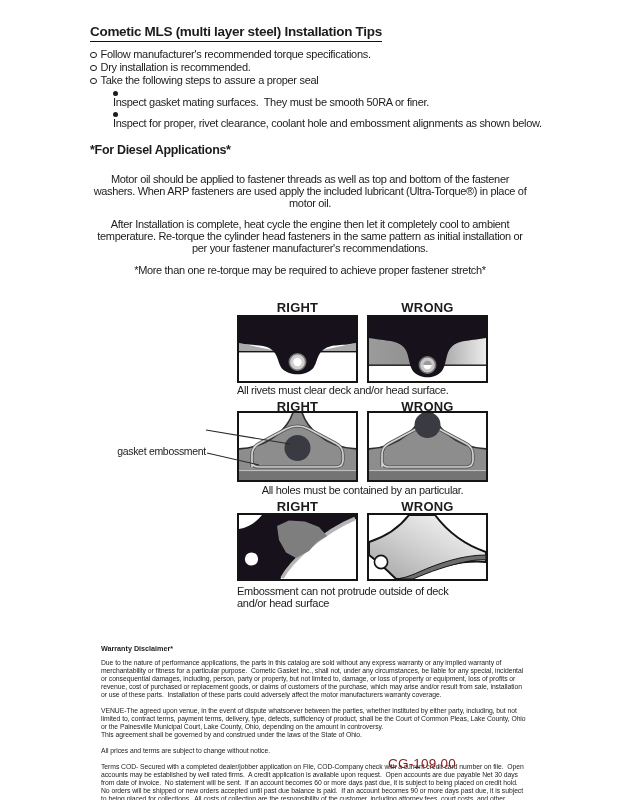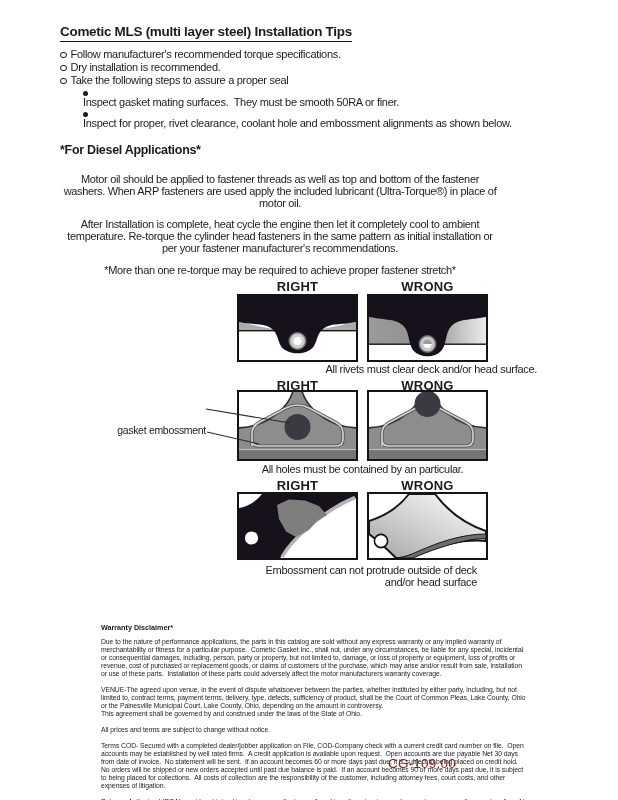--- a/index.html
+++ b/index.html
@@ -1,40 +1,40 @@
 <!DOCTYPE html>
 <html><head>
 <meta charset="utf-8">
 <style>
   html,body{margin:0;padding:0;background:#ffffff;}
   body{font-family:"Liberation Sans","DejaVu Sans",sans-serif;color:#1c1c1c;}
   .page{position:relative;width:618px;height:800px;background:#fff;overflow:hidden;}
-  .main-text{padding:22px 45px 0 60px;}
+  .main-text{padding:22px 45px 0 90px;}
   .title{display:inline-block;font-size:13.5px;font-weight:bold;letter-spacing:-0.3px;
          border-bottom:1.6px solid #111;padding-bottom:2px;margin:0;white-space:pre-wrap;}
   ul.tips{list-style:none;margin:6px 0 0 0;padding:0;}
   ul.tips li{display:flex;align-items:flex-start;font-size:11px;letter-spacing:-0.3px;
              line-height:13px;white-space:pre-wrap;}
   ul.tips li.sub{margin-left:23px;flex-direction:column;}
   .b-circle{flex:0 0 auto;width:4.5px;height:4.5px;border:1.1px solid #1c1c1c;border-radius:50%;
             margin:3.5px 4px 0 0;}
   .b-dot{flex:0 0 auto;width:5px;height:5px;background:#1c1c1c;border-radius:50%;
          margin:3.5px 3.5px 0 0;}
   .sec-head{font-size:12.5px;font-weight:bold;letter-spacing:-0.3px;margin:13px 0 0 0;white-space:pre-wrap;}
   .para{font-size:11px;letter-spacing:-0.33px;line-height:11.8px;margin:17px 0 0 0;
         max-width:440px;white-space:pre-wrap;text-align:center;}
   .para.gap{margin-top:10px;}
   
-  .diagram-area{position:relative;width:518px;height:318px;margin-top:0;}
+  .diagram-area{position:relative;width:518px;height:318px;margin-top:21px;}
   .dg-label{position:absolute;width:121px;text-align:center;font-size:13px;font-weight:600;
             letter-spacing:0.2px;}
   .panel{position:absolute;width:121px;height:68px;border:2px solid #141414;box-sizing:border-box;
          background:#fff;}
   .panel svg{display:block;width:100%;height:100%;}
-  .dg-caption{position:absolute;font-size:11px;letter-spacing:-0.3px;line-height:12.5px;white-space:pre-wrap;text-align:right;}
+  .dg-caption{position:absolute;font-size:11px;letter-spacing:-0.3px;line-height:12.5px;white-space:pre-wrap;}
   .annot{position:absolute;width:110px;text-align:right;font-size:10.5px;letter-spacing:-0.3px;
          line-height:12px;white-space:pre-wrap;}
   .leader{position:absolute;left:0;top:0;pointer-events:none;}
   
   .disclaimer{padding:28px 48px 0 101px;}
   .disc-head{font-size:7.2px;font-weight:bold;margin:0 0 6px 0;white-space:pre-wrap;}
   .disc-p{font-size:6.8px;line-height:8px;letter-spacing:-0.05px;margin:0 0 8px 0;
           max-width:428px;white-space:pre-wrap;}
   .footer{position:absolute;left:388px;top:756px;font-size:13.5px;letter-spacing:0.2px;color:#7f1d1d;}
 </style>

